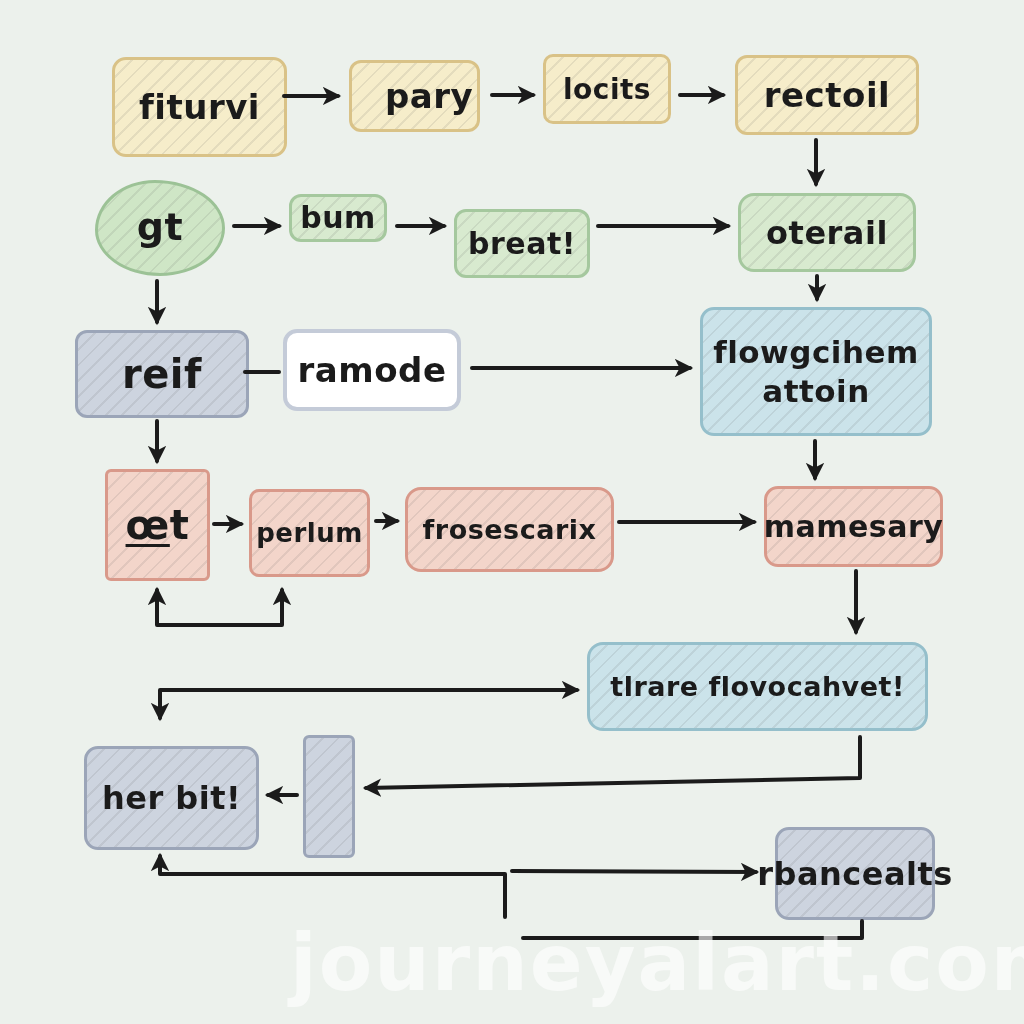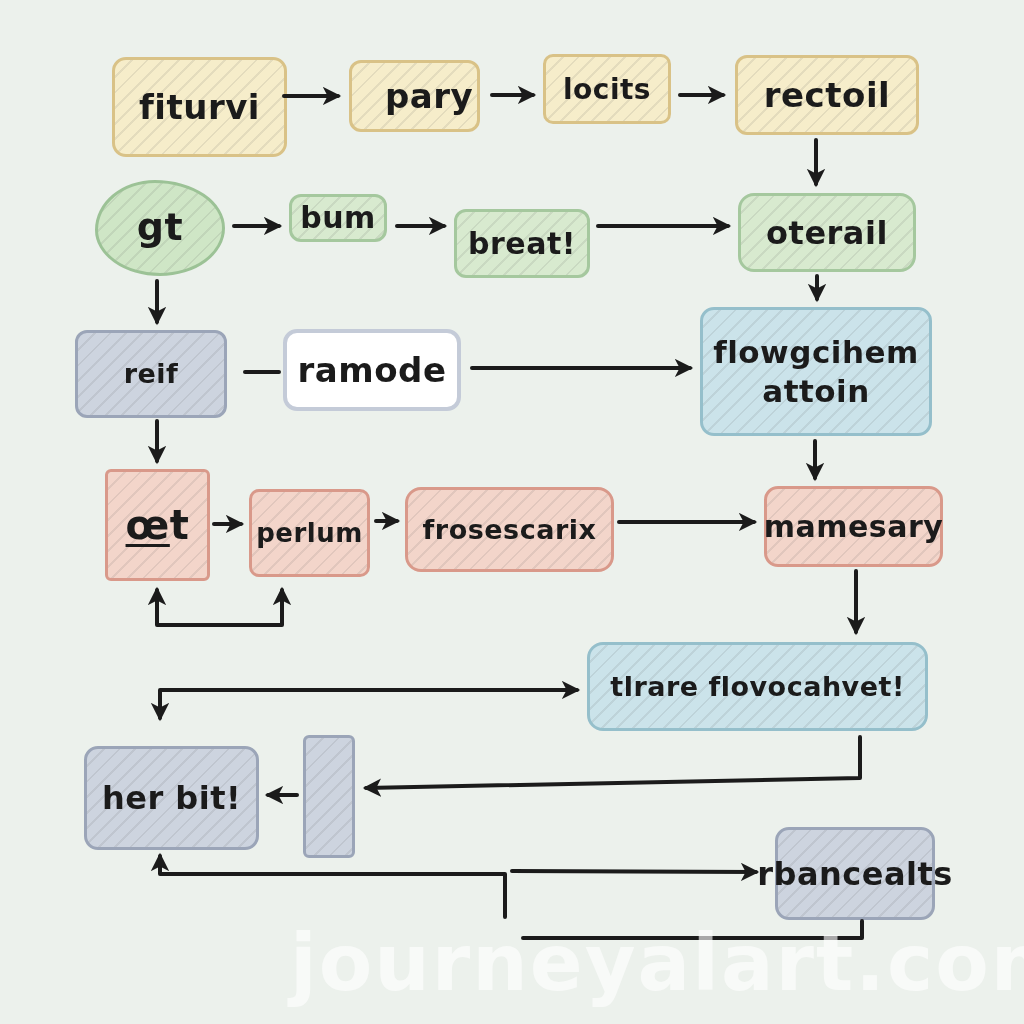--- a/index.html
+++ b/index.html
@@ -73,21 +73,21 @@
   <div class="node green hatch" style="left:289px;top:194px;width:98px;height:48px;border-radius:12px;font-size:30px;">
     <span>bum</span>
   </div>
   <div class="node green hatch" style="left:454px;top:193px;width:136px;height:69px;border-radius:12px;font-size:30px;margin-top:16px;">
     <span>breat!</span>
   </div>
   <div class="node green hatch" style="left:738px;top:193px;width:178px;height:79px;border-radius:16px;font-size:32px;">
     <span>oterail</span>
   </div>
 
-  <div class="node gray hatch" style="left:75px;top:330px;width:152px;height:88px;border-radius:12px;font-size:27px;">
+  <div class="node gray hatch" style="left:75px;top:330px;width:174px;height:88px;border-radius:12px;font-size:40px;">
     <span>reif</span>
   </div>
   <div class="node white" style="left:283px;top:329px;width:178px;height:82px;border-radius:14px;font-size:34px;">
     <span>ramode</span>
   </div>
   <div class="node blue hatch wrap" style="left:700px;top:307px;width:232px;height:129px;border-radius:14px;font-size:31px;">
     <span>flowgcihem attoin</span>
   </div>
 
   <div class="node pink hatch" style="left:105px;top:469px;width:105px;height:112px;border-radius:6px;font-size:40px;">

